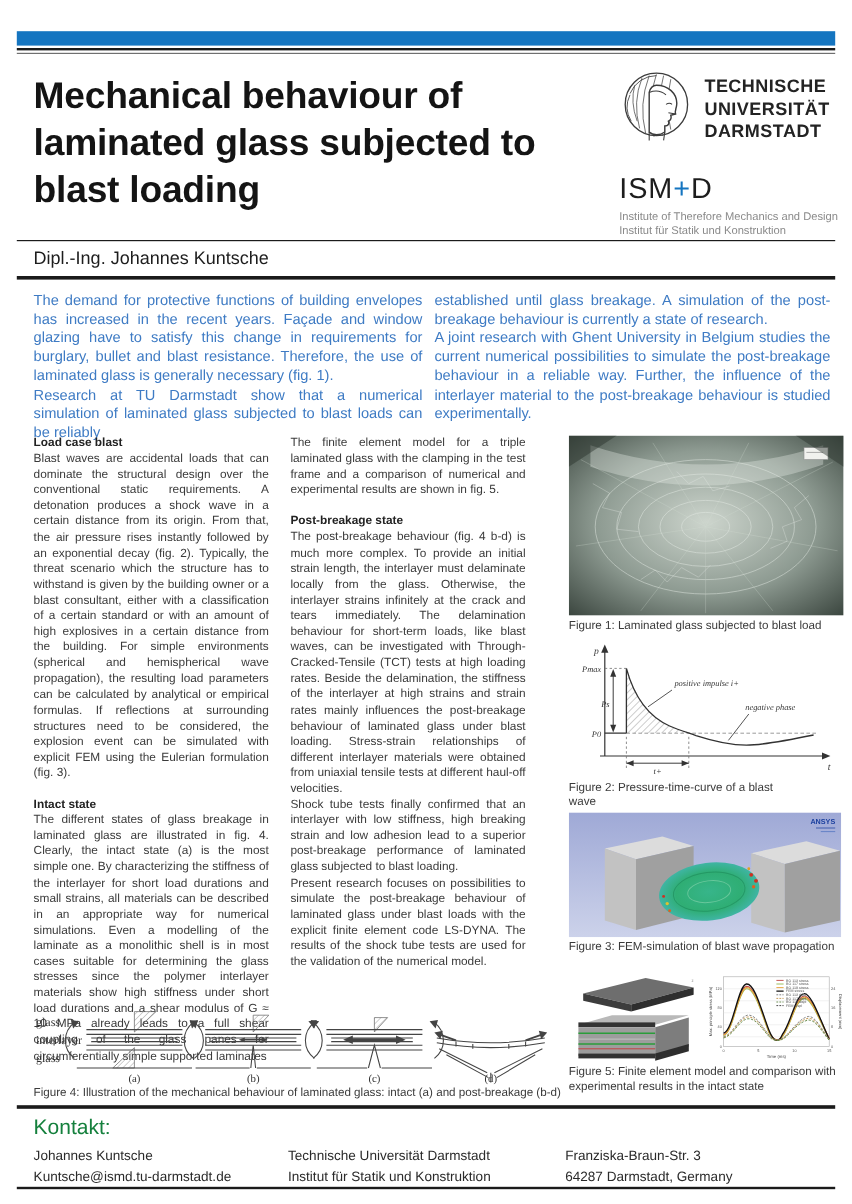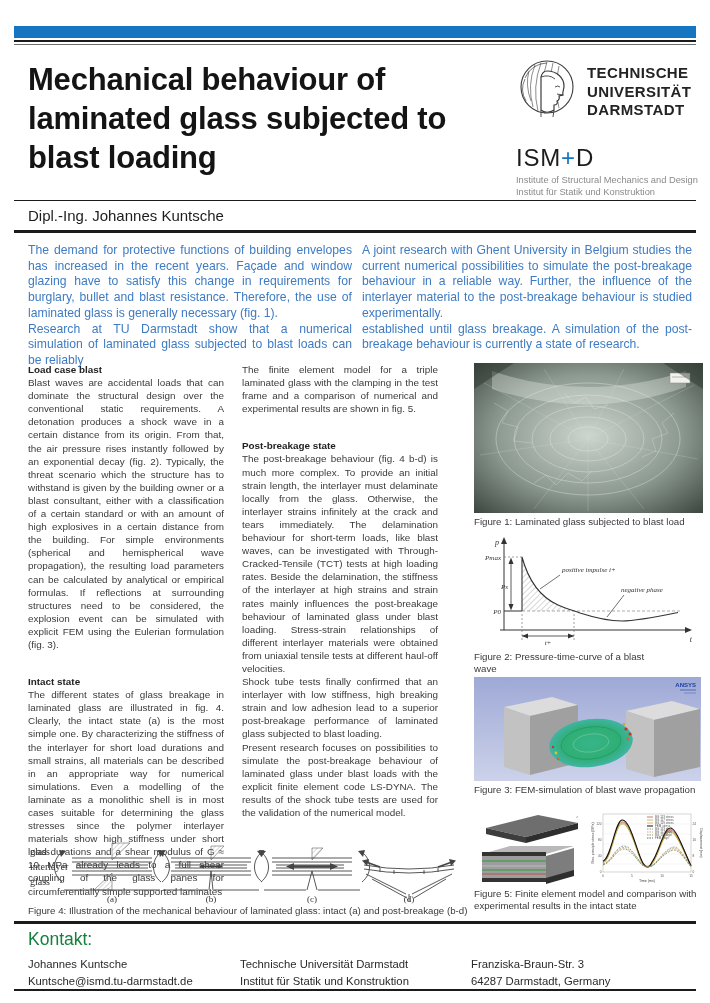--- a/index.html
+++ b/index.html
@@ -19,21 +19,21 @@
   .author { position:absolute; left:28px; top:207px; font-size:15px; color:#1d1d1d; }
   
   .intro { position:absolute; top:243px; font-size:12.2px; line-height:15.7px;
            text-align:justify; color:#3e7bc4; }
   .intro p { margin:0; }
   
   .bodycol { position:absolute; top:363px; font-size:9.9px; line-height:13.1px;
              text-align:justify; color:#3a3a3a; }
   .bodycol p { margin:0; }
   .bodycol .bh { font-weight:bold; color:#222; text-align:left; }
-  .bodycol .gap { margin-top:24px; }
+  .bodycol .gap { margin-top:13px; }
   
   .cap { position:absolute; font-size:9.7px; line-height:11.6px; color:#3a3a3a; }
   
   .kontakt { position:absolute; left:28px; top:929px; font-size:17.5px; color:#15803d; }
   .fcol { position:absolute; top:956px; font-size:11.3px; line-height:16.5px; color:#2a2a2a; }
   svg { display:block; }
 </style>
 </head>
 <body>
 
@@ -61,35 +61,35 @@
     <path d="M24,53 L24,60 M37,53 L36,60" stroke-width="0.9"></path>
   </g>
 </svg>
 <div class="tud-text">
   <div>TECHNISCHE</div>
   <div>UNIVERSITÄT</div>
   <div>DARMSTADT</div>
 </div>
 <div class="ismd"><span>ISM</span><span class="plus">+</span><span>D</span></div>
 <div class="ismd-sub">
-  <div>Institute of Structural Mechanics and Design</div>
+  <div>Institute of Therefore Mechanics and Design</div>
   <div>Institut für Statik und Konstruktion</div>
 </div>
 
 <div class="rule" style="left:14px; top:200px; width:682px; height:1.2px;"></div>
 <div class="author">Dipl.-Ing. Johannes Kuntsche</div>
 <div class="rule" style="left:14px; top:230px; width:682px; height:2.5px;"></div>
 
 <div class="intro" style="left:28px; width:324px;">
   <p>The demand for protective functions of building envelopes has increased in the recent years. Façade and window glazing have to satisfy this change in requirements for burglary, bullet and blast resistance. Therefore, the use of laminated glass is generally necessary (fig. 1).</p>
   <p>Research at TU Darmstadt show that a numerical simulation of laminated glass subjected to blast loads can be reliably</p>
 </div>
 <div class="intro" style="left:362px; width:330px;">
+  <p>established until glass breakage. A simulation of the post-breakage behaviour is currently a state of research.</p>
   <p>A joint research with Ghent University in Belgium studies the current numerical possibilities to simulate the post-breakage behaviour in a reliable way. Further, the influence of the interlayer material to the post-breakage behaviour is studied experimentally.</p>
-  <p>established until glass breakage. A simulation of the post-breakage behaviour is currently a state of research.</p>
 </div>
 
 <div class="bodycol" style="left:28px; width:196px;">
   <p class="bh">Load case blast</p>
   <p>Blast waves are accidental loads that can dominate the structural design over the conventional static requirements. A detonation produces a shock wave in a certain distance from its origin. From that, the air pressure rises instantly followed by an exponential decay (fig. 2). Typically, the threat scenario which the structure has to withstand is given by the building owner or a blast consultant, either with a classification of a certain standard or with an amount of high explosives in a certain distance from the building. For simple environments (spherical and hemispherical wave propagation), the resulting load parameters can be calculated by analytical or empirical formulas. If reflections at surrounding structures need to be considered, the explosion event can be simulated with explicit FEM using the Eulerian formulation (fig. 3).</p>
   <p class="bh gap">Intact state</p>
   <p>The different states of glass breakage in laminated glass are illustrated in fig. 4. Clearly, the intact state (a) is the most simple one. By characterizing the stiffness of the interlayer for short load durations and small strains, all materials can be described in an appropriate way for numerical simulations. Even a modelling of the laminate as a monolithic shell is in most cases suitable for determining the glass stresses since the polymer interlayer materials show high stiffness under short load durations and a shear modulus of G ≈ 10 MPa already leads to a full shear coupling of the glass panes for circumferentially simple supported laminates</p>
 </div>
 
 <div class="bodycol" style="left:242px; width:196px;">

